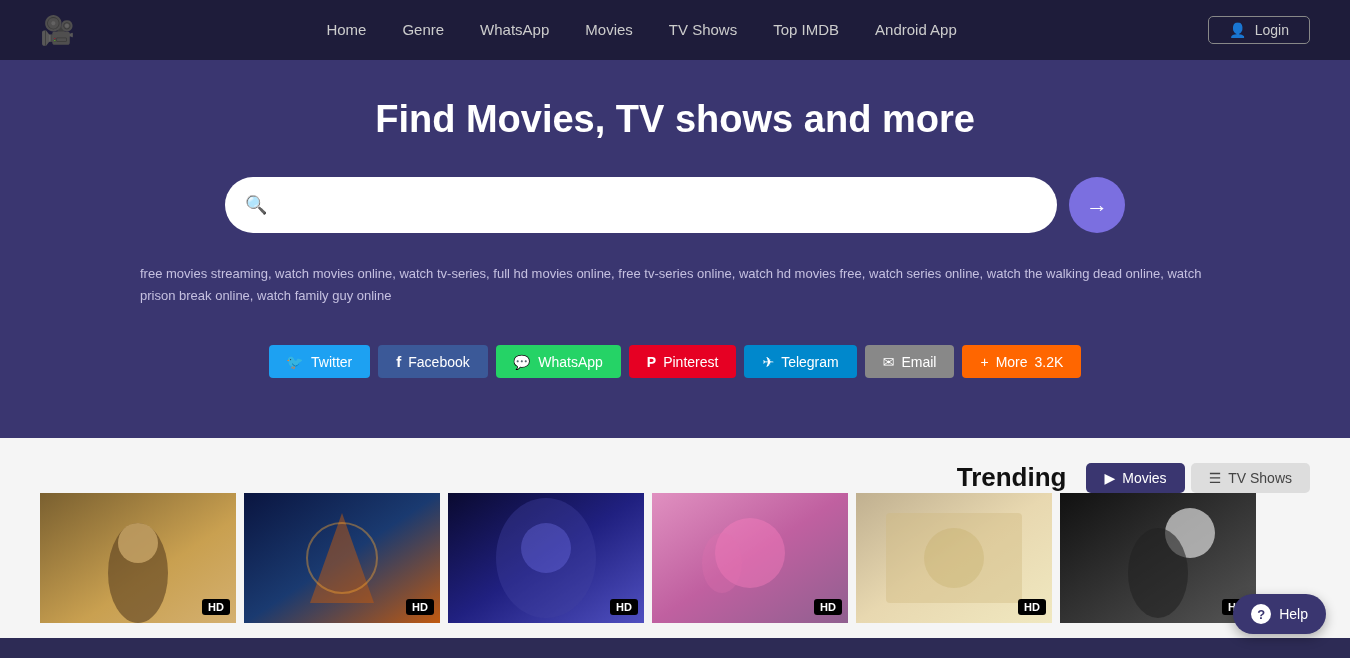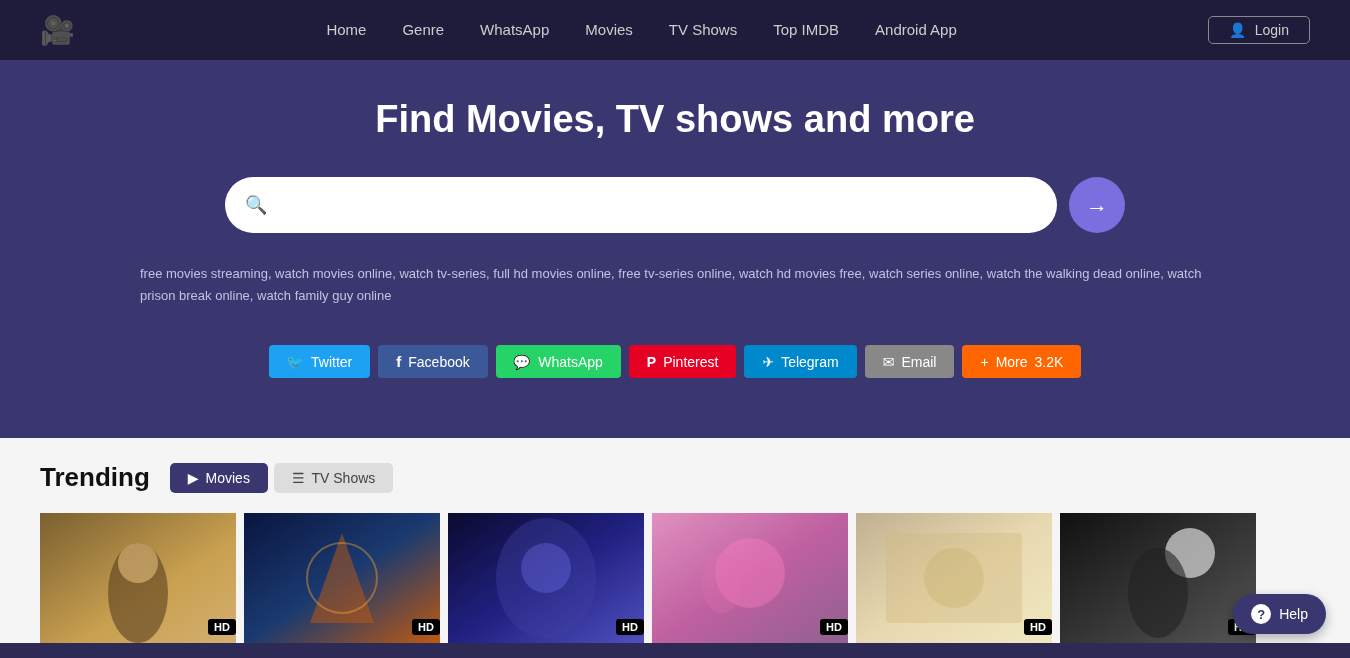--- a/index.html
+++ b/index.html
@@ -149,21 +149,21 @@
     
     .trending-section {
       background: #f5f5f5;
       padding: 24px 40px 0;
       min-height: 200px;
     }
     .trending-header {
       display: flex;
       align-items: center;
       gap: 20px;
-      margin-bottom: 20px;
+      justify-content: flex-end;
     }
     .trending-title {
       font-size: 26px;
       font-weight: 700;
       color: #111;
     }
     .trending-tabs {
       display: flex;
       gap: 0;
     }
@@ -204,21 +204,21 @@
       font-size: 13px;
       color: #fff;
     }
     
     .card-1 { background: linear-gradient(135deg, #7a6030 0%, #c9a050 50%, #d4b070 100%); }
     .card-2 { background: linear-gradient(135deg, #0a1540 0%, #1a3a70 40%, #c05a10 100%); }
 
     .hd-badge {
       position: absolute;
       bottom: 8px;
-      right: 0;
+      right: 6px;
       background: #000;
       color: #fff;
       font-size: 11px;
       font-weight: 700;
       padding: 2px 6px;
       border-radius: 3px;
       text-align: center;
     }
 
     

